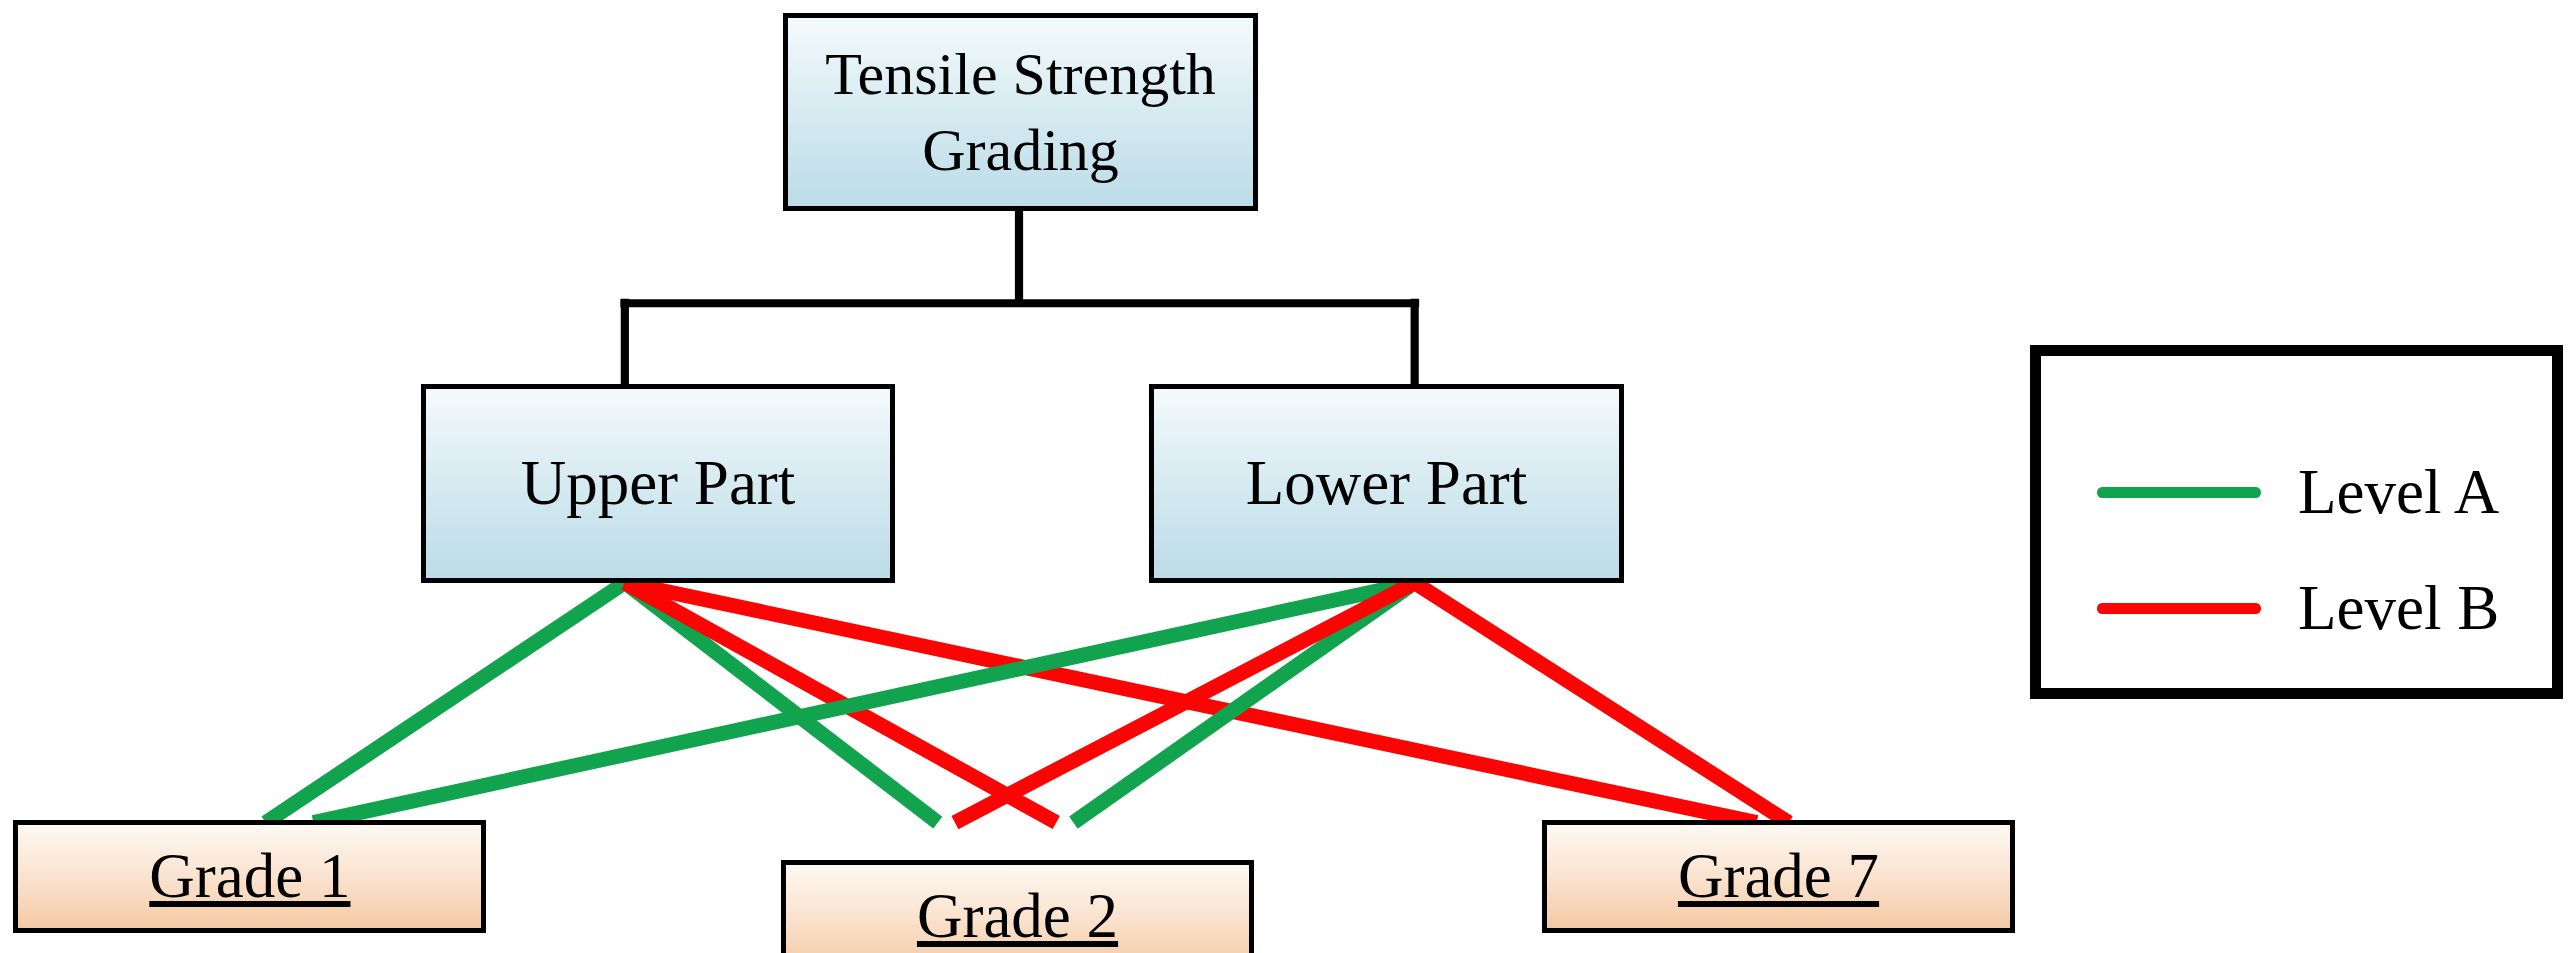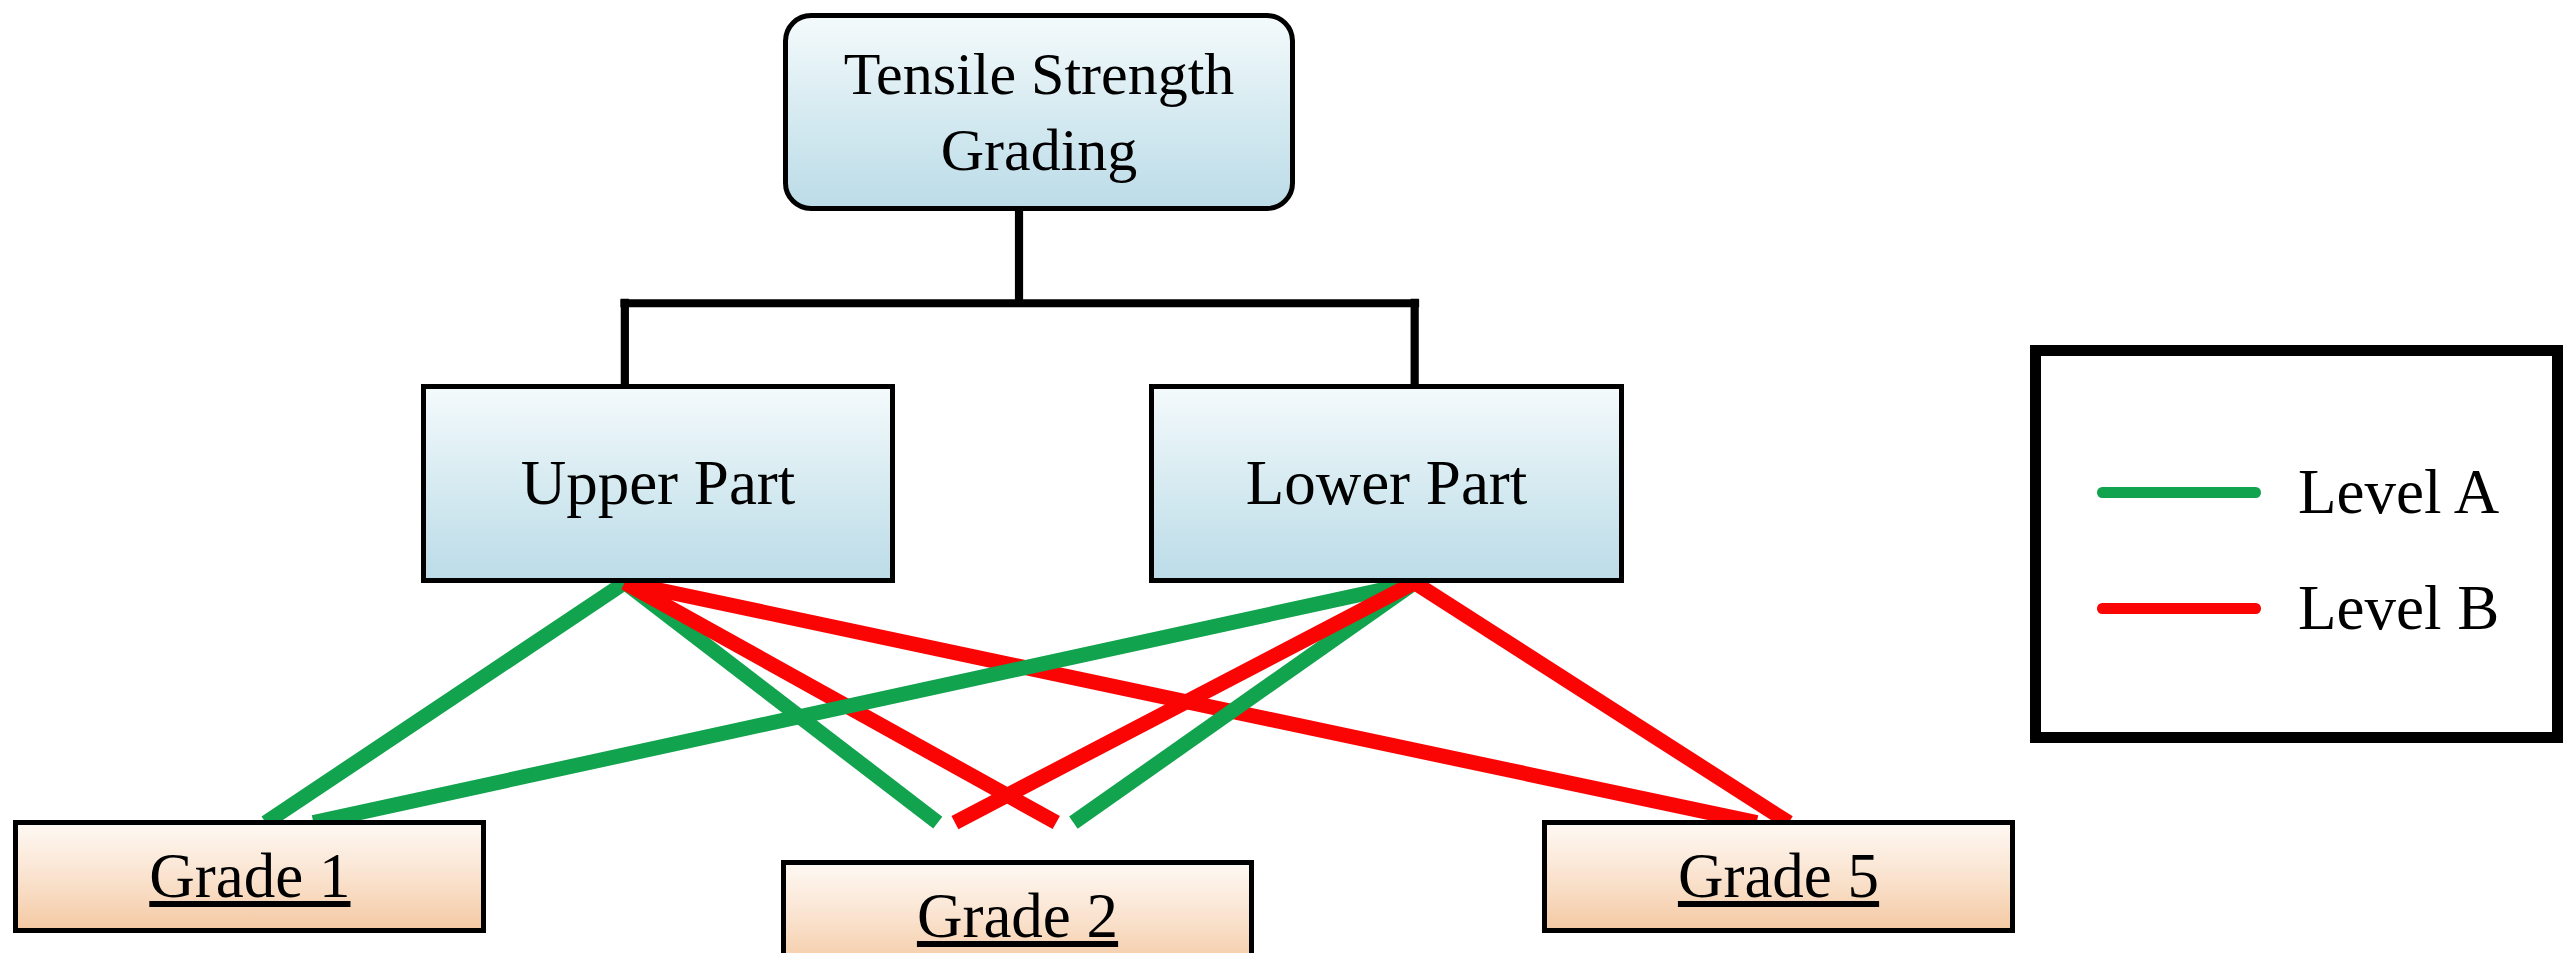--- a/index.html
+++ b/index.html
@@ -12,29 +12,29 @@
   }
   #diagram-lines{position:absolute;left:0;top:0;width:2576px;height:953px;z-index:1;}
   .node{
     position:absolute;z-index:2;box-sizing:border-box;
     border:5.2px solid #000;
     display:flex;align-items:center;justify-content:center;
     text-align:center;color:#000;
   }
   .node-part{background:linear-gradient(180deg,#f4fafc 0%,#d9ecf2 45%,#bcdce8 100%);}
   .node-grade{background:linear-gradient(180deg,#fef8f2 0%,#fae3cf 50%,#f4caa5 100%);text-decoration:underline;}
-  #node-root  {left:783px;top:13.4px;  width:512px;height:198px;font-size:60px;line-height:1.28;border-radius:28px;}
+  #node-root  {left:783px;top:13.4px;  width:475px;height:198px;font-size:60px;line-height:1.28;}
   #node-upper {left:389px; top:384px; width:474px;height:199px;font-size:63px;margin-left:32px;}
   #node-lower {left:1149px;top:384px; width:475px;height:199px;font-size:63px;}
   #node-grade1{left:13.4px;  top:820px;width:473px;height:113px;font-size:63px;}
   #node-grade2{left:781px;top:860px;width:473px;height:113px;font-size:63px;}
   #node-grade3{left:1542px;top:820px;width:473px;height:113px;font-size:63px;}
   #legend{
     position:absolute;z-index:2;box-sizing:border-box;
-    left:2030px;top:345px;width:533px;height:398px;
+    left:2030px;top:345px;width:533px;height:354px;
     border:11.2px solid #000;background:#ffffff;
   }
   .legend-row{
     position:absolute;left:56px;height:75px;
     display:flex;align-items:center;gap:37px;
   }
   #legend-row-a{top:99px;}
   #legend-row-b{top:215px;}
   .swatch{width:164px;height:10.4px;border-radius:5.2px;background:#888;}
   .legend-label{font-size:63px;color:#000;white-space:nowrap;}
@@ -73,21 +73,21 @@
 
   <div class="node node-grade" id="node-grade1">
     <span>Grade 1</span>
   </div>
 
   <div class="node node-grade" id="node-grade2">
     <span>Grade 2</span>
   </div>
 
   <div class="node node-grade" id="node-grade3">
-    <span>Grade 5</span>
+    <span>Grade 7</span>
   </div>
 
   <div id="legend">
     <div class="legend-row" id="legend-row-a">
       <span class="swatch" style="background: rgb(18, 163, 78);"></span>
       <span class="legend-label">Level A</span>
     </div>
     <div class="legend-row" id="legend-row-b">
       <span class="swatch" style="background: rgb(251, 4, 4);"></span>
       <span class="legend-label">Level B</span>

